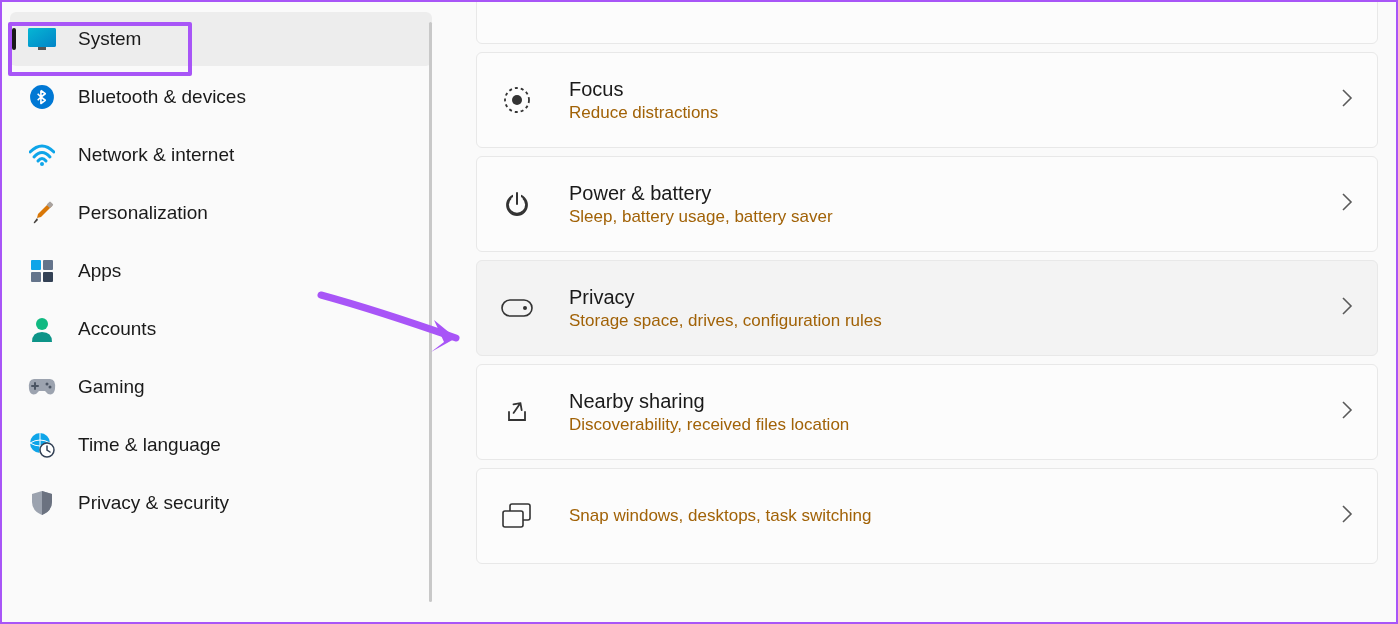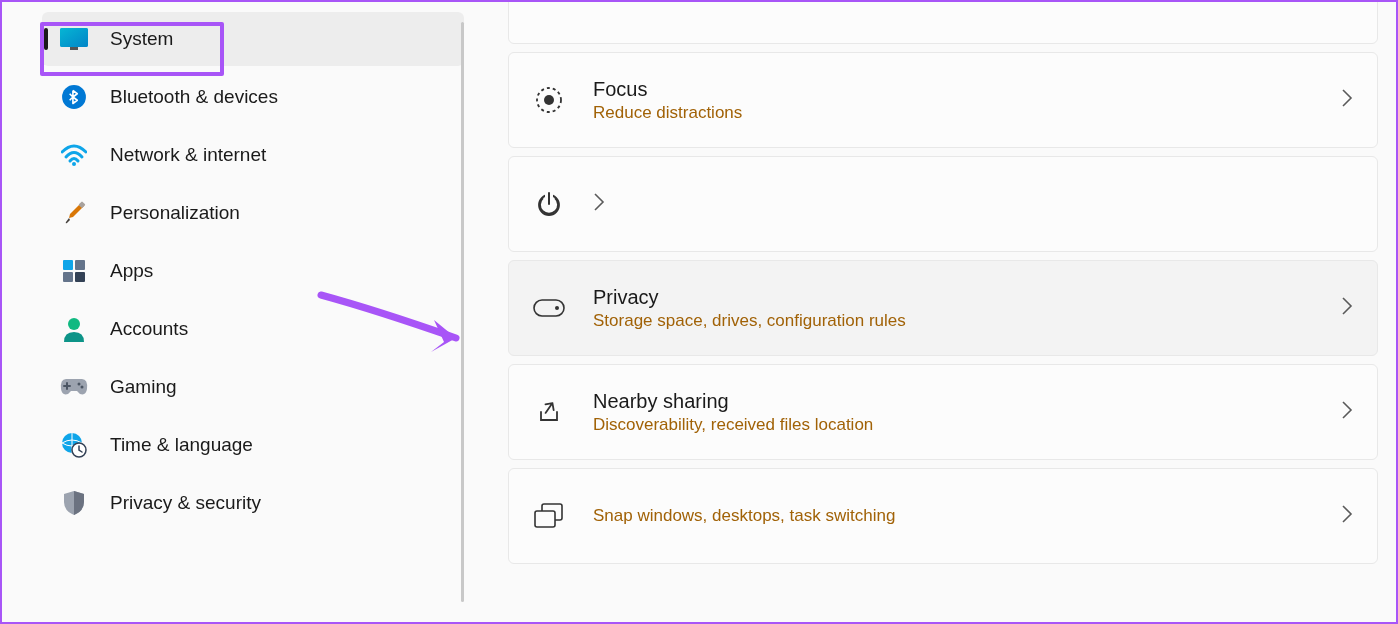--- a/index.html
+++ b/index.html
@@ -8,21 +8,20 @@
     background: #fafafa;
     width: 1398px;
     height: 624px;
     overflow: hidden;
     position: relative;
     border: 2px solid #a855f7;
   }
   .layout {
     display: flex;
     height: 100%;
-    margin-left: 32px;
   }
   
   .sidebar {
     width: 430px;
     padding: 10px 0 10px 8px;
     position: relative;
   }
   .sidebar-list {
     display: flex;
     flex-direction: column;
@@ -93,21 +92,21 @@
     gap: 8px;
     margin-top: -26px;
   }
   .card {
     background: #fcfcfc;
     border: 1px solid #e8e8e8;
     border-radius: 6px;
     display: flex;
     align-items: center;
     padding: 20px 24px;
-    gap: 28px;
+    gap: 36px;
     cursor: pointer;
     min-height: 96px;
   }
   .card.highlighted {
     background: #f3f3f3;
   }
   .card .card-icon {
     width: 32px;
     height: 32px;
     display: flex;
@@ -302,20 +301,24 @@
       <div class="card">
         <span class="card-icon">
           <svg width="28" height="28" viewBox="0 0 28 28">
               <circle cx="14" cy="15" r="10" stroke="#333" stroke-width="1.8" fill="none"></circle>
               <path d="M14 4 V14" stroke="#333" stroke-width="2" stroke-linecap="round"></path>
               <rect x="10" y="2" width="8" height="6" fill="#fcfcfc"></rect>
               <path d="M14 3 V13" stroke="#333" stroke-width="2" stroke-linecap="round"></path>
               <path d="M8 8 A9 9 0 1 0 20 8" stroke="#333" stroke-width="1.8" fill="none"></path>
             </svg>
         </span>
+        <div class="card-text">
+          <span class="card-title">Power &amp; battery</span>
+          <span class="card-subtitle">Sleep, battery usage, battery saver</span>
+        </div>
         <span class="chevron">
           <svg width="12" height="20" viewBox="0 0 12 20">
               <path d="M2 2 L10 10 L2 18" stroke="#5a5a5a" stroke-width="1.6" fill="none"></path>
             </svg>
         </span>
       </div>
 
       <div class="card highlighted">
         <span class="card-icon">
           <svg width="32" height="18" viewBox="0 0 32 18">

